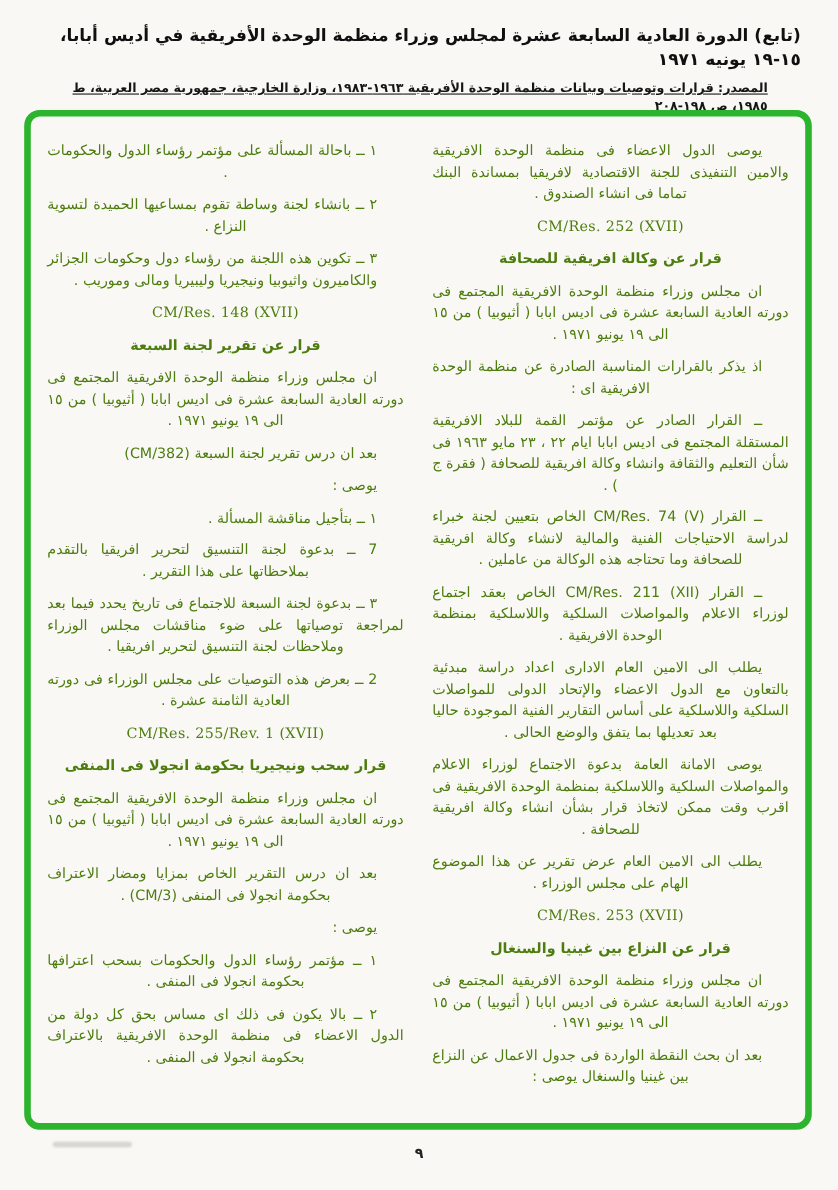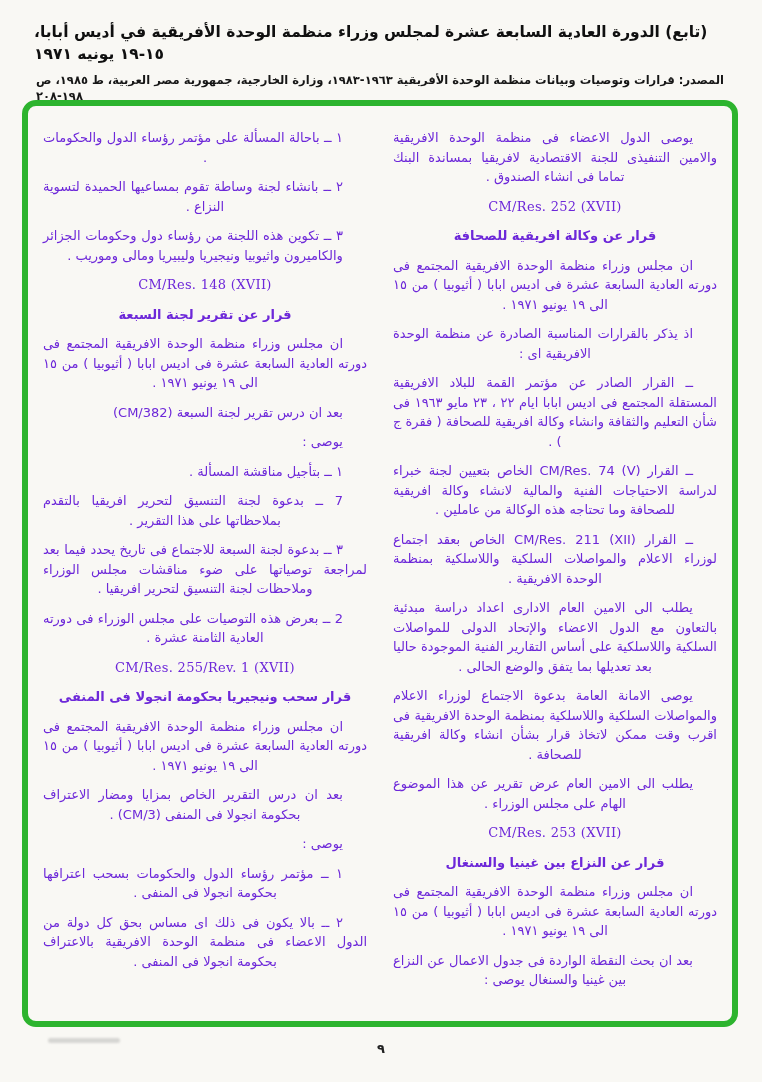--- a/index.html
+++ b/index.html
@@ -6,49 +6,49 @@
   body{
     width:762px;height:1082px;position:relative;
     background:#f9f8f4;
     font-family:"DejaVu Sans",sans-serif;
     color:#1b1b1b;
     overflow:hidden;
   }
   
   .header{
     position:absolute;top:22px;left:0;width:762px;
-    text-align:left;direction:rtl;
+    text-align:right;direction:rtl;
   }
   .header-title{
     font-size:15.5px;font-weight:bold;color:#101010;
     padding:0 34px;line-height:1.4;
   }
   .header-source{
     margin-top:7px;font-size:11.5px;font-weight:bold;color:#161616;
-    padding:0 36px;line-height:1.4;
+    padding:0 64px;line-height:1.4;text-decoration:underline;
   }
   
   .frame{
     position:absolute;left:22px;top:100px;width:716px;height:927px;
     box-sizing:border-box;
     border:6px solid #2db42e;
     border-radius:14px;
     background:transparent;
     padding:22px 15px 6px 15px;
     overflow:hidden;
   }
   .columns{
     display:flex;flex-direction:row;direction:rtl;
     gap:26px;height:100%;
   }
   .col{flex:1;min-width:0;direction:rtl;}
   
   .col p{
     margin:0 0 10px 0;
-    font-size:13px;line-height:19.5px;color:#6d28d9;
+    font-size:13px;line-height:19.5px;color:#4d7c0f;
   }
   .para{
     text-align:justify;text-align-last:center;
     text-indent:24px;
   }
   .short{
     text-align:right;text-indent:24px;
   }
   .code{
     direction:ltr;text-align:center;text-indent:0;

